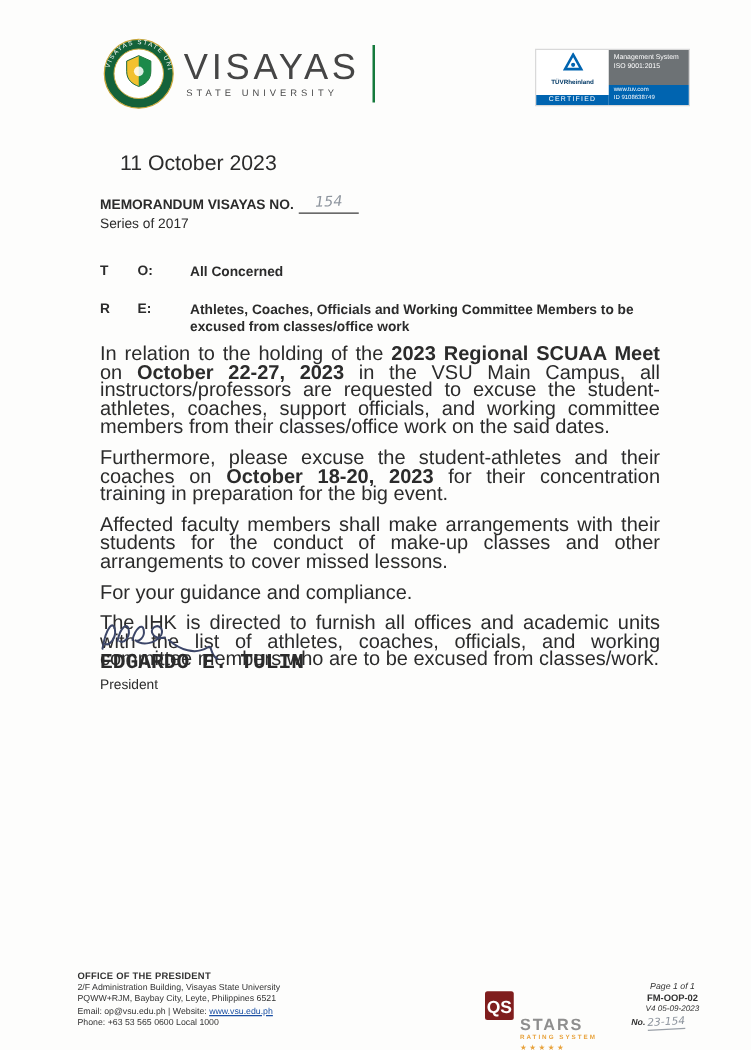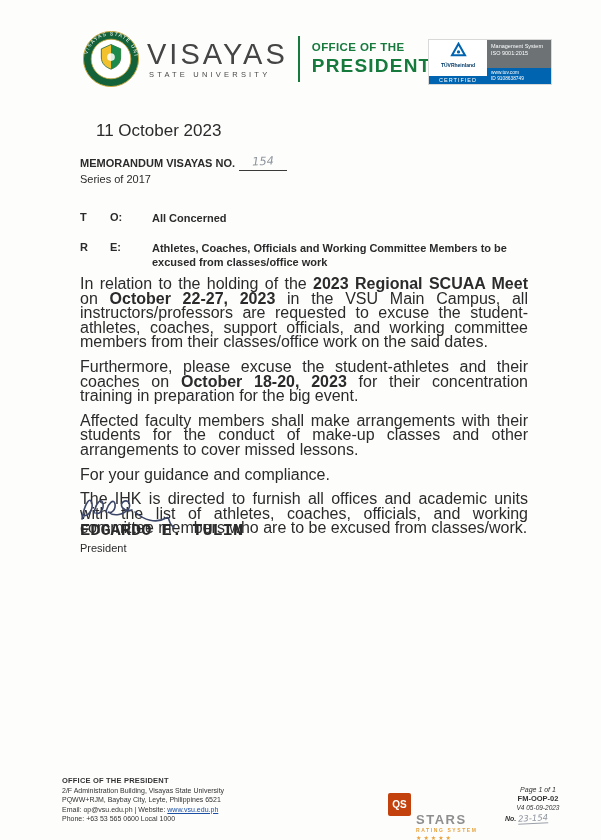--- a/index.html
+++ b/index.html
@@ -49,21 +49,21 @@
   .sig-script { display:block; margin-bottom:-12px; margin-left:-2px; }
   .sig-name { font-size:17px; font-weight:700; position:relative; z-index:1;font-family:Liberation Mono, monospace; }
   .sig-title { font-size:11px; margin-top:2px; }
 
   
   .footer-left { position:absolute; left:62px; top:776px; font-size:7px; line-height:9.6px; color:#333; }
   .footer-office { font-weight:700; font-size:7.5px; letter-spacing:.2px; }
   .footer-link { color:#1a4fa3; text-decoration:underline; cursor:pointer; }
 
   .qs-badge { position:absolute; left:388px; top:793px; display:flex; align-items:flex-start; }
-  .qs-logo { width:23px; height:23px; background:#c2410c; color:#fff; font-weight:700; font-size:10px;
+  .qs-logo { width:23px; height:23px; background:#7f1d1d; color:#fff; font-weight:700; font-size:14px;
              display:flex; align-items:center; justify-content:center; border-radius:2px; }
   .qs-text { margin-left:5px;margin-top:20px; }
   .qs-stars-label { font-size:13px; font-weight:700; color:#8e8e8e; letter-spacing:1.5px; line-height:13px; }
   .qs-rating-label { font-size:5px; font-weight:700; color:#e8a33d; letter-spacing:1.6px; margin-top:1px; }
   .qs-stars { font-size:6px; color:#e8a33d; letter-spacing:2px; margin-top:1px; }
 
   .doc-info { position:absolute; left:495px; top:785px; width:86px; text-align:center; font-size:7px; line-height:9px; color:#333; }
   .doc-page { font-style:italic; }
   .doc-code { font-weight:700; font-size:7.5px; }
   .doc-version { font-style:italic; font-size:6.5px; }
@@ -92,24 +92,20 @@
         <path d="M30 15 l10 4.5 v8.5 c0 7 -4.5 10.5 -10 12.5 c-5.5 -2 -10 -5.5 -10 -12.5 v-8.5 z" fill="#f2c12e" stroke="#14623a" stroke-width="0.8"></path>
         <path d="M30 15 l10 4.5 v8.5 c0 7 -4.5 10.5 -10 12.5 z" fill="#1b8a4a"></path>
         <circle cx="30" cy="28" r="4" fill="#ffffff" opacity="0.85"></circle>
       </svg>
     </div>
     <div class="univ">
       <div class="univ-name">VISAYAS</div>
       <div class="univ-sub">STATE UNIVERSITY</div>
     </div>
     <div class="head-divider"></div>
-    <div class="office">
-      <div class="office-line1">OFFICE OF THE</div>
-      <div class="office-line2">PRESIDENT</div>
-    </div>
   </div>
 
   <div class="tuv">
     <div class="tuv-left">
       <span>
         <svg viewBox="0 0 24 22" width="17" height="15">
           <path d="M12 2.5 L21.5 19.5 H2.5 Z" fill="none" stroke="#0064b0" stroke-width="3"></path>
           <circle cx="12" cy="14.5" r="2.4" fill="#0064b0"></circle>
         </svg>
       </span>

